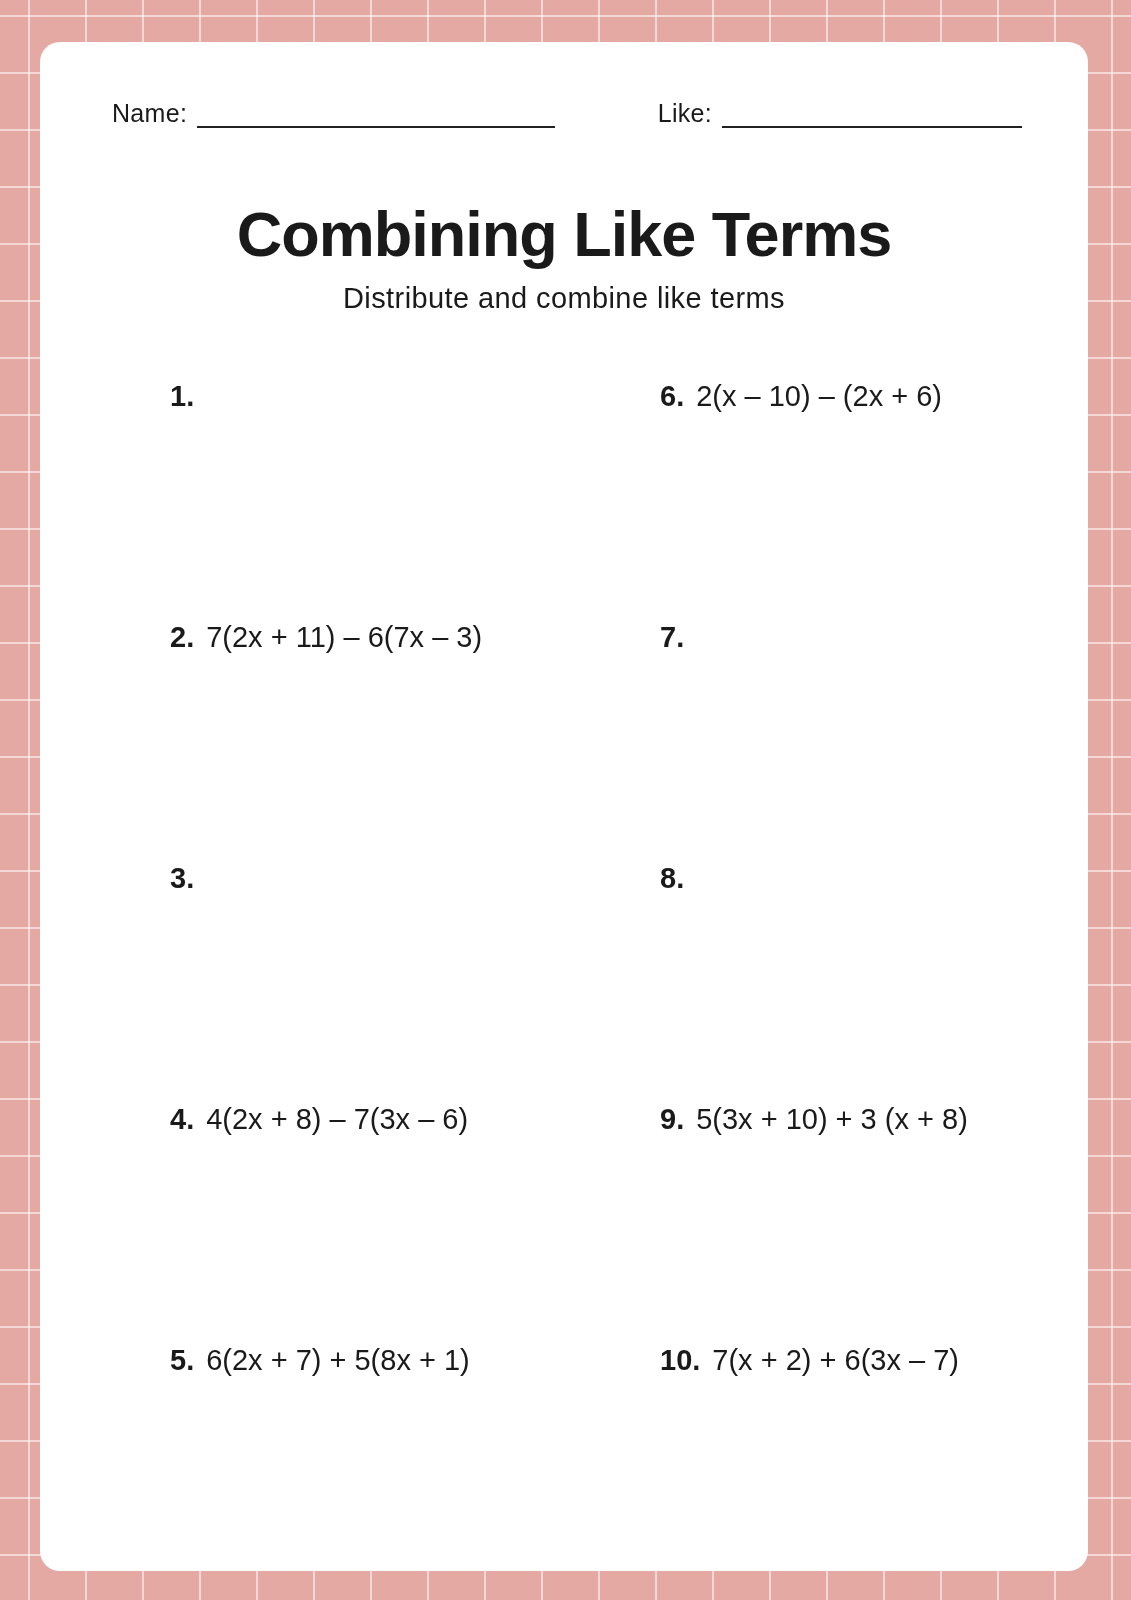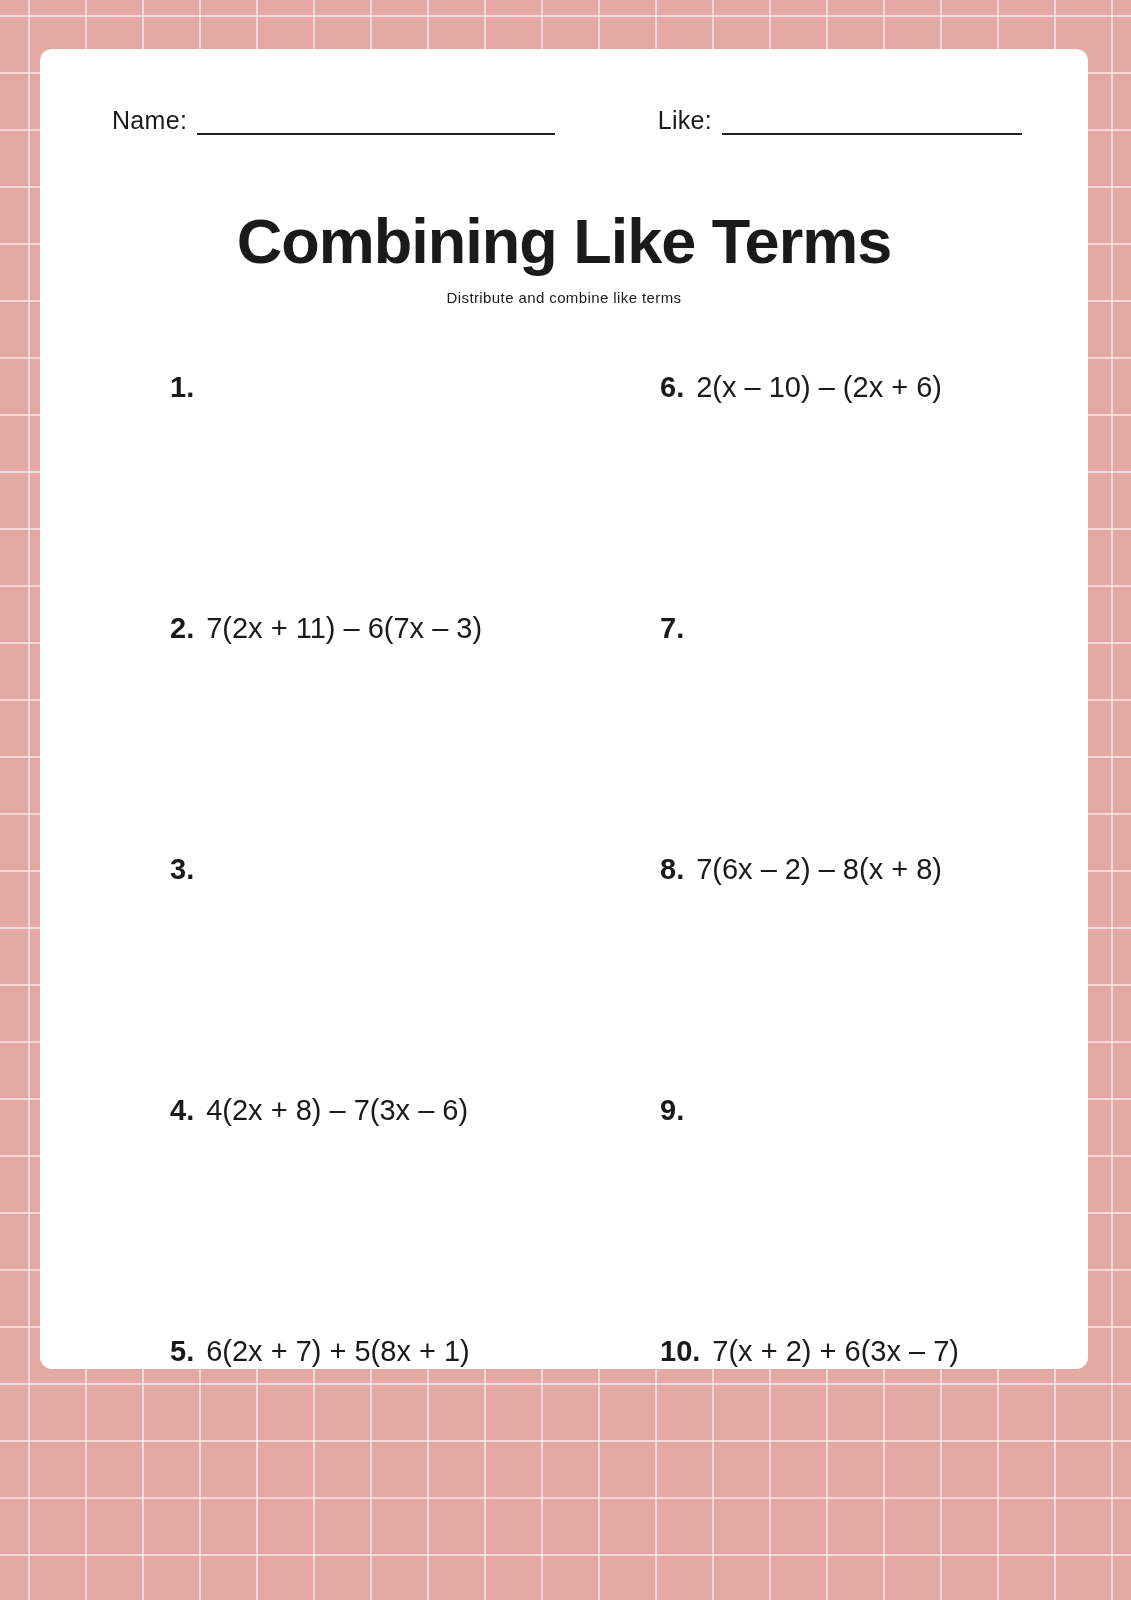--- a/index.html
+++ b/index.html
@@ -15,24 +15,24 @@
     background-color:var(--pink);
     background-image:
       linear-gradient(to right, var(--grid) 2px, transparent 2px),
       linear-gradient(to bottom, var(--grid) 2px, transparent 2px);
     background-size:57px 57px;
     background-position:28px 15px;
     position:relative;
   }
   .card{
     position:absolute;
-    left:40px; top:49px;
-    width:1048px; height:1320px;
+    left:40px; top:42px;
+    width:1048px; height:1529px;
     background:#ffffff;
-    border-radius:12px;
+    border-radius:20px;
     overflow:hidden;
   }
   .header-row{
     display:flex;
     justify-content:space-between;
     align-items:flex-end;
     margin:58px 66px 0 72px;
   }
   .field{display:flex;align-items:flex-end;}
   .field-label{
@@ -53,21 +53,21 @@
     margin-top:70px;
     text-align:center;
     font-size:63px;
     font-weight:bold;
     letter-spacing:-1px;
     line-height:1.15;
   }
   .subtitle{
     margin-top:12px;
     text-align:center;
-    font-size:15px;
+    font-size:29px;
     font-weight:normal;
     letter-spacing:0.4px;
   }
   .problems{
     margin-top:62px;
     display:grid;
     grid-auto-flow:column;
     grid-template-rows:repeat(5, 241px);
     grid-template-columns:524px 524px;
   }
@@ -125,24 +125,24 @@
     </div>
     <div class="problem col-right">
       <span class="num">6.</span>
       <span class="expr">2(x – 10) – (2x + 6)</span>
     </div>
     <div class="problem col-right">
       <span class="num">7.</span>
     </div>
     <div class="problem col-right">
       <span class="num">8.</span>
-      <span class="expr">7(6x – 2) – 8(x + 8)</span>
     </div>
     <div class="problem col-right">
       <span class="num">9.</span>
+      <span class="expr">5(3x + 10) + 3 (x + 8)</span>
     </div>
     <div class="problem col-right">
       <span class="num">10.</span>
       <span class="expr">7(x + 2) + 6(3x – 7)</span>
     </div>
   </div>
 
 </div>
 
 </body></html>

